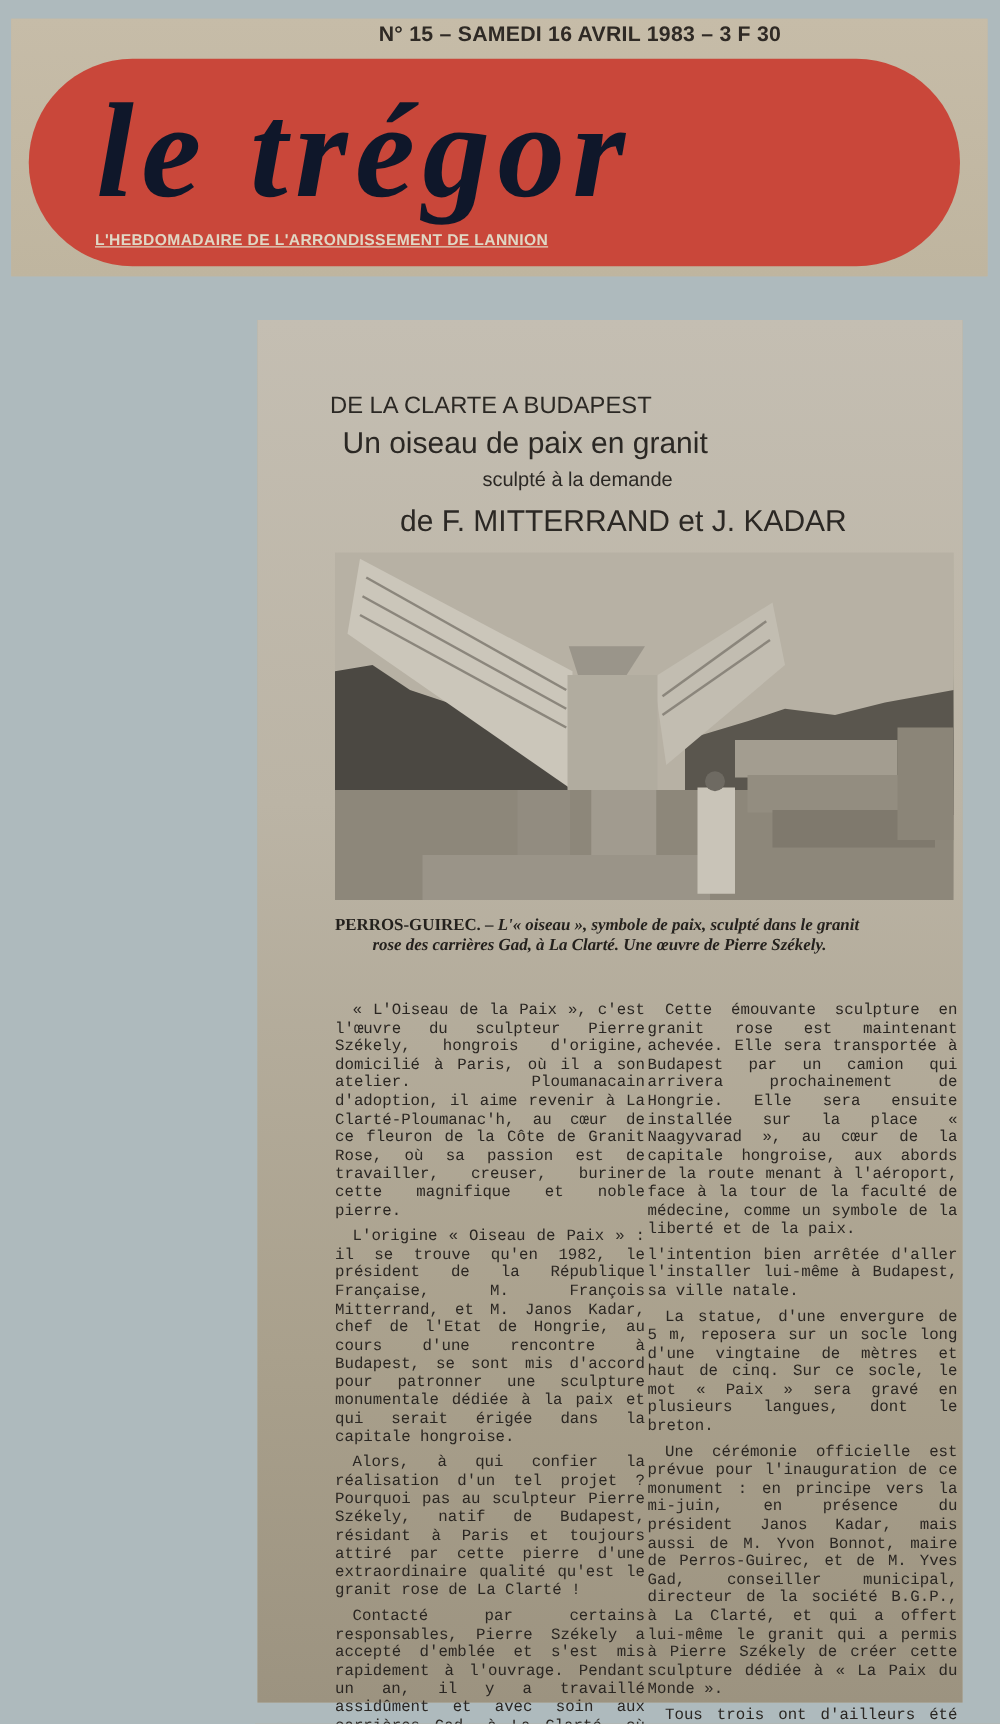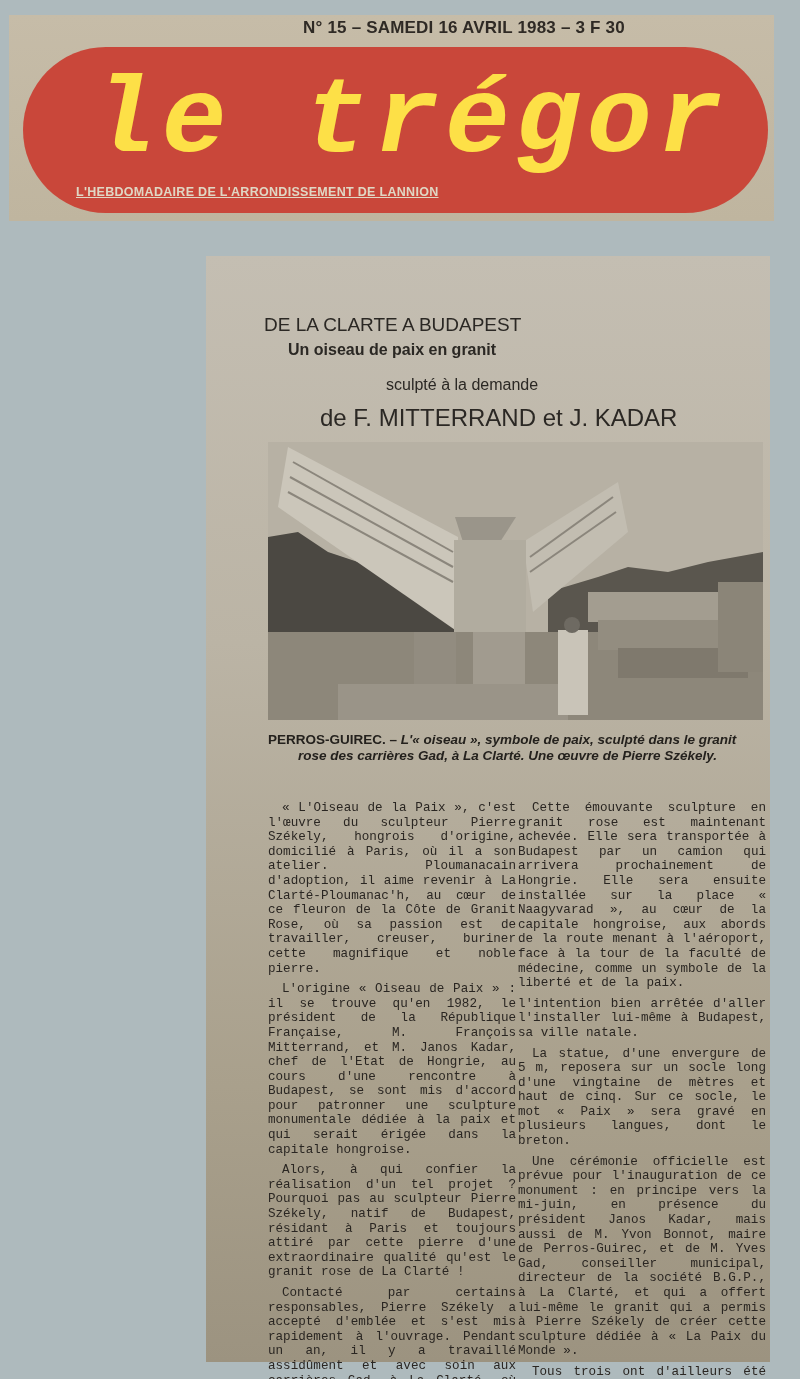--- a/index.html
+++ b/index.html
@@ -16,20 +16,21 @@
     }
     
     .masthead {
       position: absolute;
       left: 9px;
       top: 15px;
       width: 765px;
       height: 206px;
       background: #c2b8a3;
       background-image: linear-gradient(180deg, #c6bca8 0%, #bfb59f 100%);
+      padding-left: 16px;
     }
     .masthead-issue {
       position: absolute;
       top: 3px;
       left: 294px;
       font-family: "Liberation Sans", sans-serif;
       font-weight: bold;
       font-size: 17px;
       color: #2f2a25;
       letter-spacing: 0.2px;
@@ -39,28 +40,28 @@
       position: absolute;
       left: 14px;
       top: 32px;
       width: 745px;
       height: 166px;
       background: #c9473a;
       border-radius: 83px;
     }
     .masthead-logo {
       position: absolute;
-      left: 68px;
+      left: 54px;
       top: 10px;
-      font-family: Liberation Mono, monospace;
+      font-family: Liberation Serif, serif;
       font-weight: bold;
       font-style: italic;
       font-size: 108px;
       line-height: 130px;
-      color: #fde047;
+      color: #0f172a;
       letter-spacing: 6px;
       white-space: nowrap;
     }
     .masthead-sub {
       position: absolute;
       left: 53px;
       top: 138px;
       font-family: "Liberation Sans", sans-serif;
       font-weight: bold;
       font-size: 12.5px;
@@ -84,24 +85,24 @@
       position: absolute;
       left: 58px;
       top: 58px;
       font-size: 19px;
       color: #2b2824;
       white-space: nowrap;
       text-align: center;
     }
     .headline {
       position: absolute;
-      left: 82px;
+      left: 68px;
       top: 85px;
-      font-size: 16px;
-      font-weight: bold;
+      font-size: 24px;
+      font-weight: normal;
       color: #2b2824;
       white-space: nowrap;
     }
     .subhead1 {
       position: absolute;
       left: 180px;
       top: 120px;
       font-size: 16px;
       color: #2b2824;
       white-space: nowrap;
@@ -123,21 +124,21 @@
       height: 278px;
       background: linear-gradient(180deg, #b9b3a6 0%, #b0aa9c 35%, #5e5a52 55%, #8e887c 80%, #a29c90 100%);
       overflow: hidden;
     }
     .photo svg { display: block; }
     .caption {
       position: absolute;
       left: 62px;
       top: 476px;
       width: 500px;
-      font-family: Liberation Sans, sans-serif;
+      font-family: Liberation Serif, serif;
       font-size: 13.5px;
       line-height: 16px;
       color: #24211d;
     }
     .caption-place {
       font-weight: bold;
       font-style: normal;
     }
     .caption-text {
       font-style: italic;

